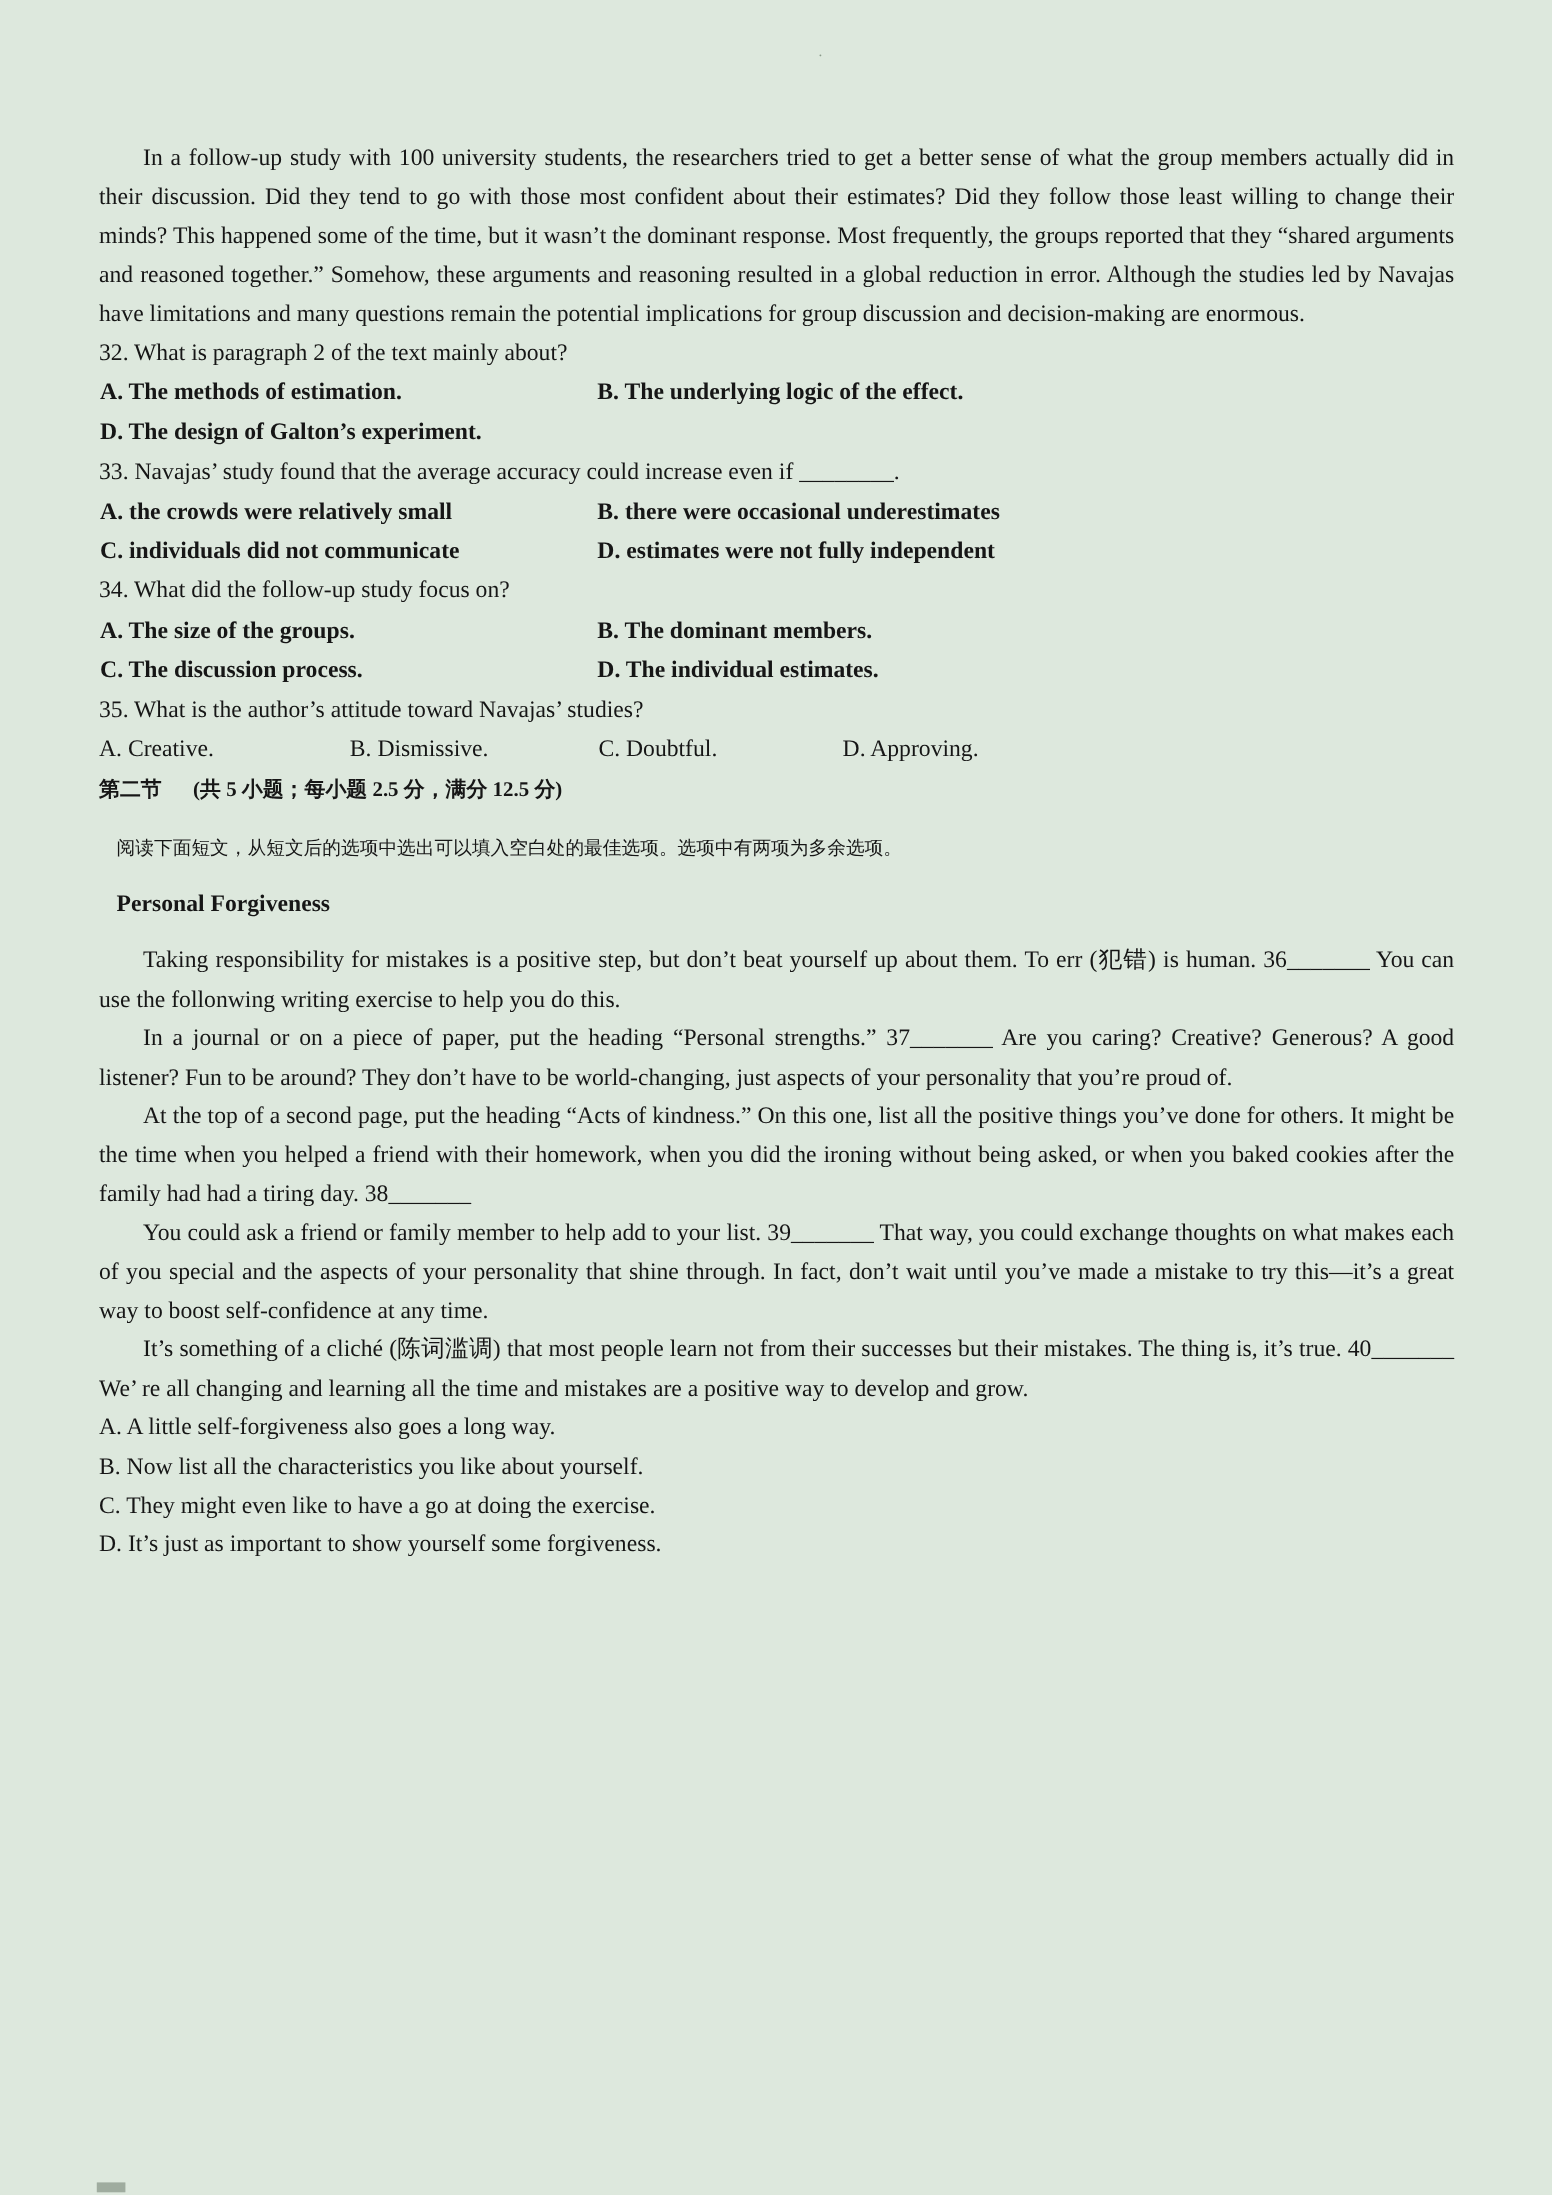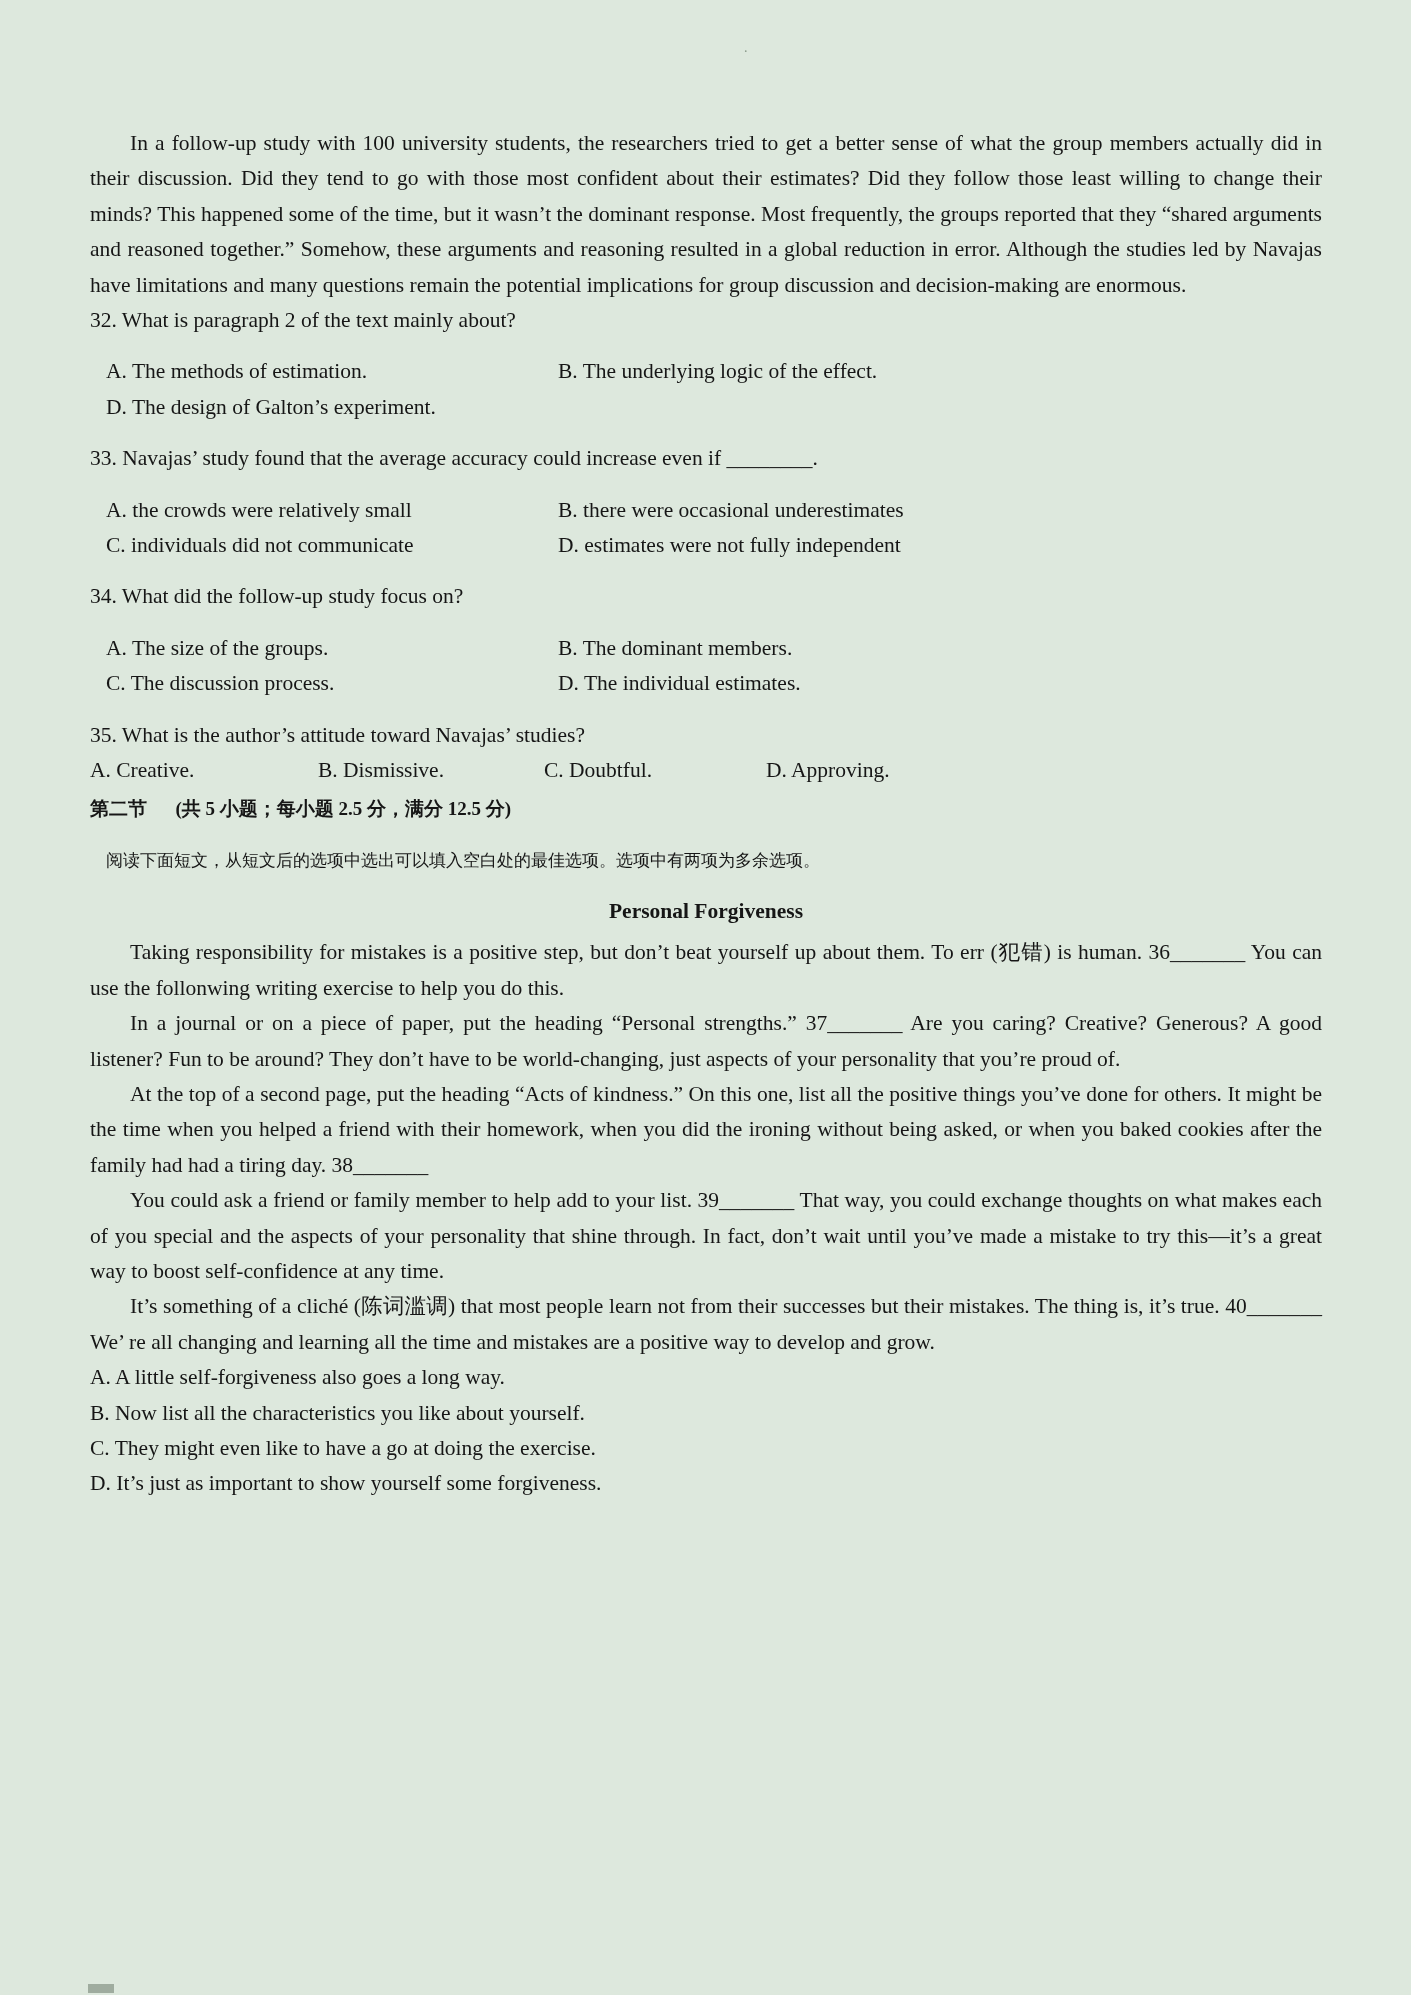--- a/index.html
+++ b/index.html
@@ -41,42 +41,43 @@
   }
   .para {
     text-align: justify;
     text-indent: 40px;
     margin: 0;
   }
   .q-text { margin: 0; }
   .opts-2 {
     display: grid;
     grid-template-columns: 452px 1fr;
-    margin: 16px;
+    margin: 1px;
+    font-weight: bold;
   }
   .opts-4 {
     display: grid;
     grid-template-columns: 228px 226px 222px 1fr;
     margin: 0;
   }
   .section-heading {
     font-weight: bold;
     font-size: 19px;
     line-height: 37px;
     white-space: pre-wrap;
     margin: 1px 0 0 0;
   }
   .cn-instruction {
     font-size: 17px;
     margin: 16px;
   }
   .passage-title {
-    text-align: center;
+    text-align: left;
     font-weight: bold;
-    margin: 6px;
+    margin: 16px;
   }
   .choice-line { margin: 0; }
 </style>
 </head>
 <body>
 
 <div class="page">
   <span class="scan-dot">.</span>
 
   <div class="content">

